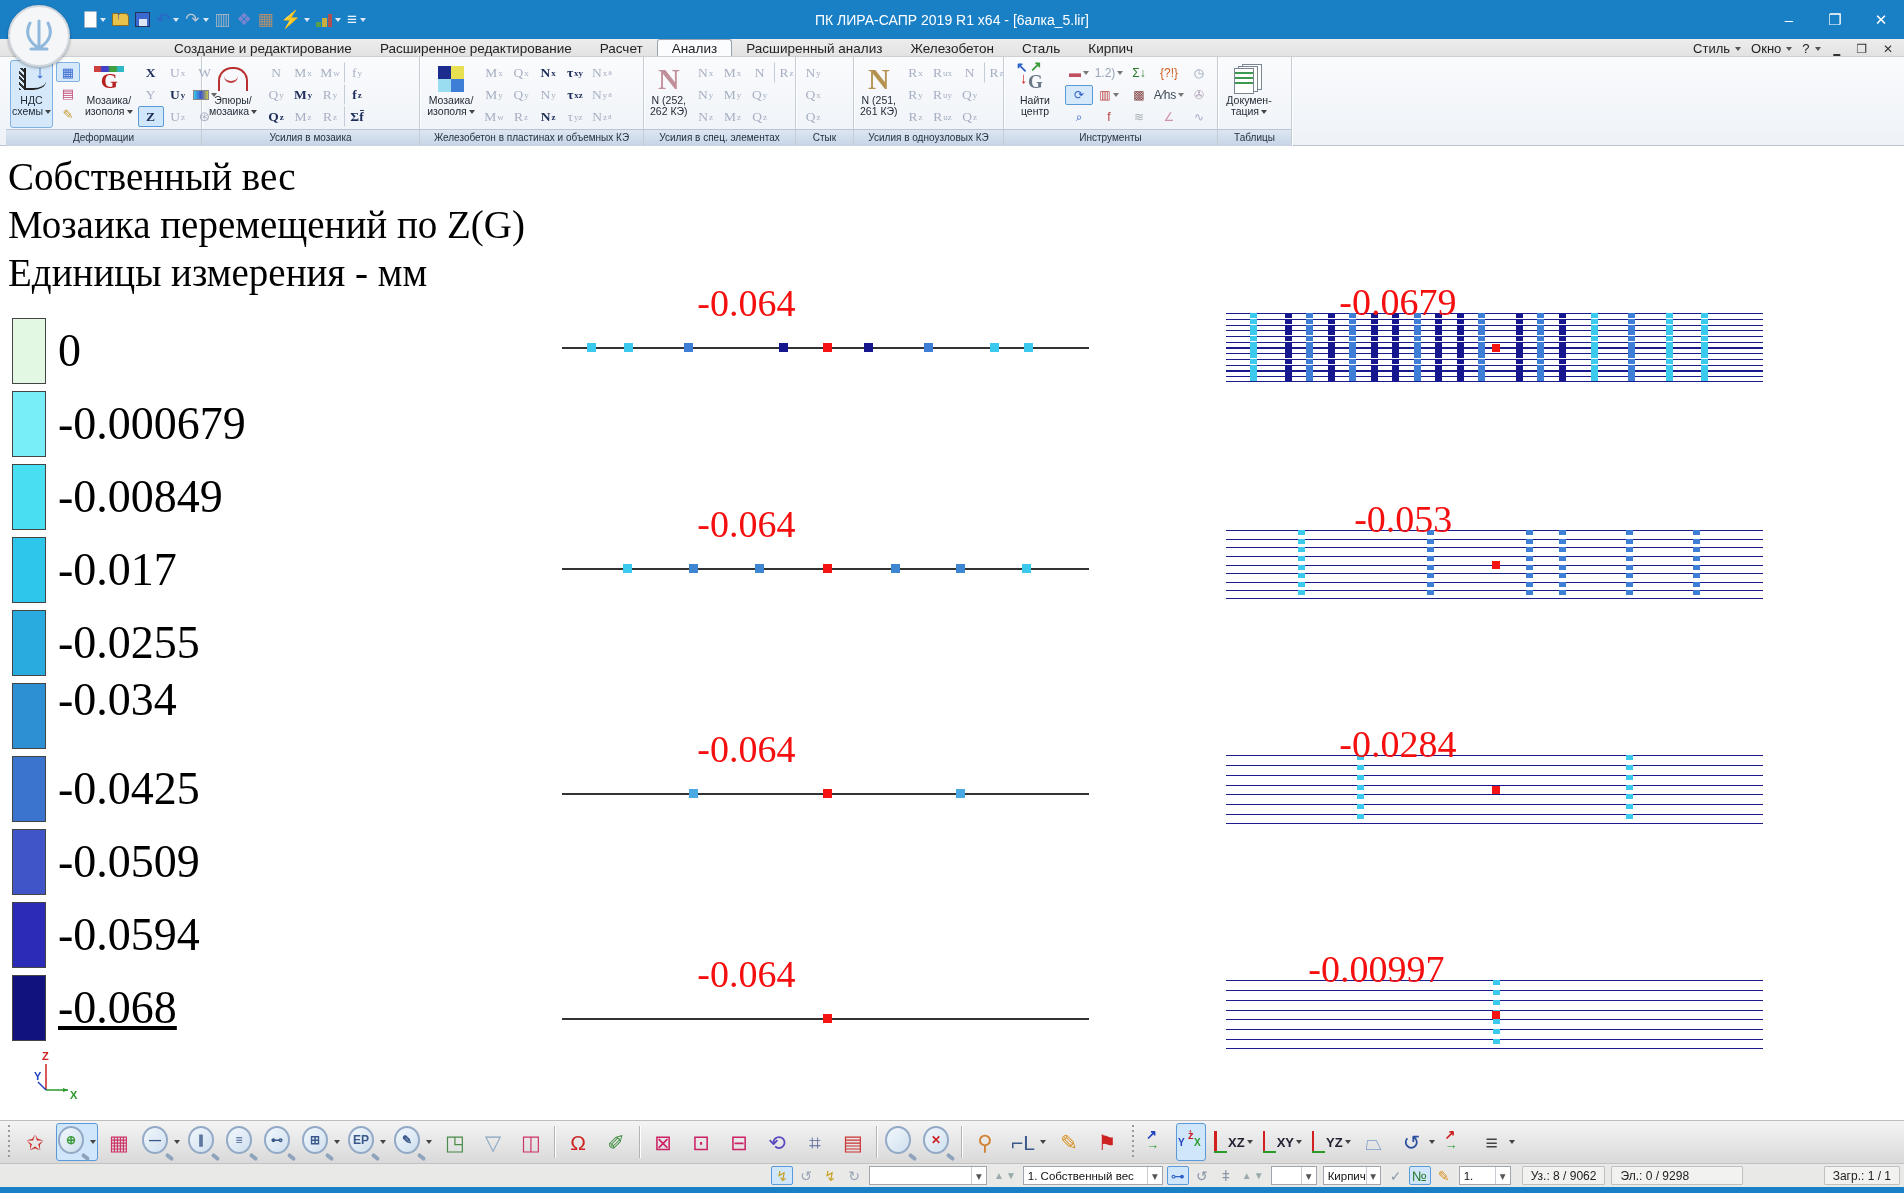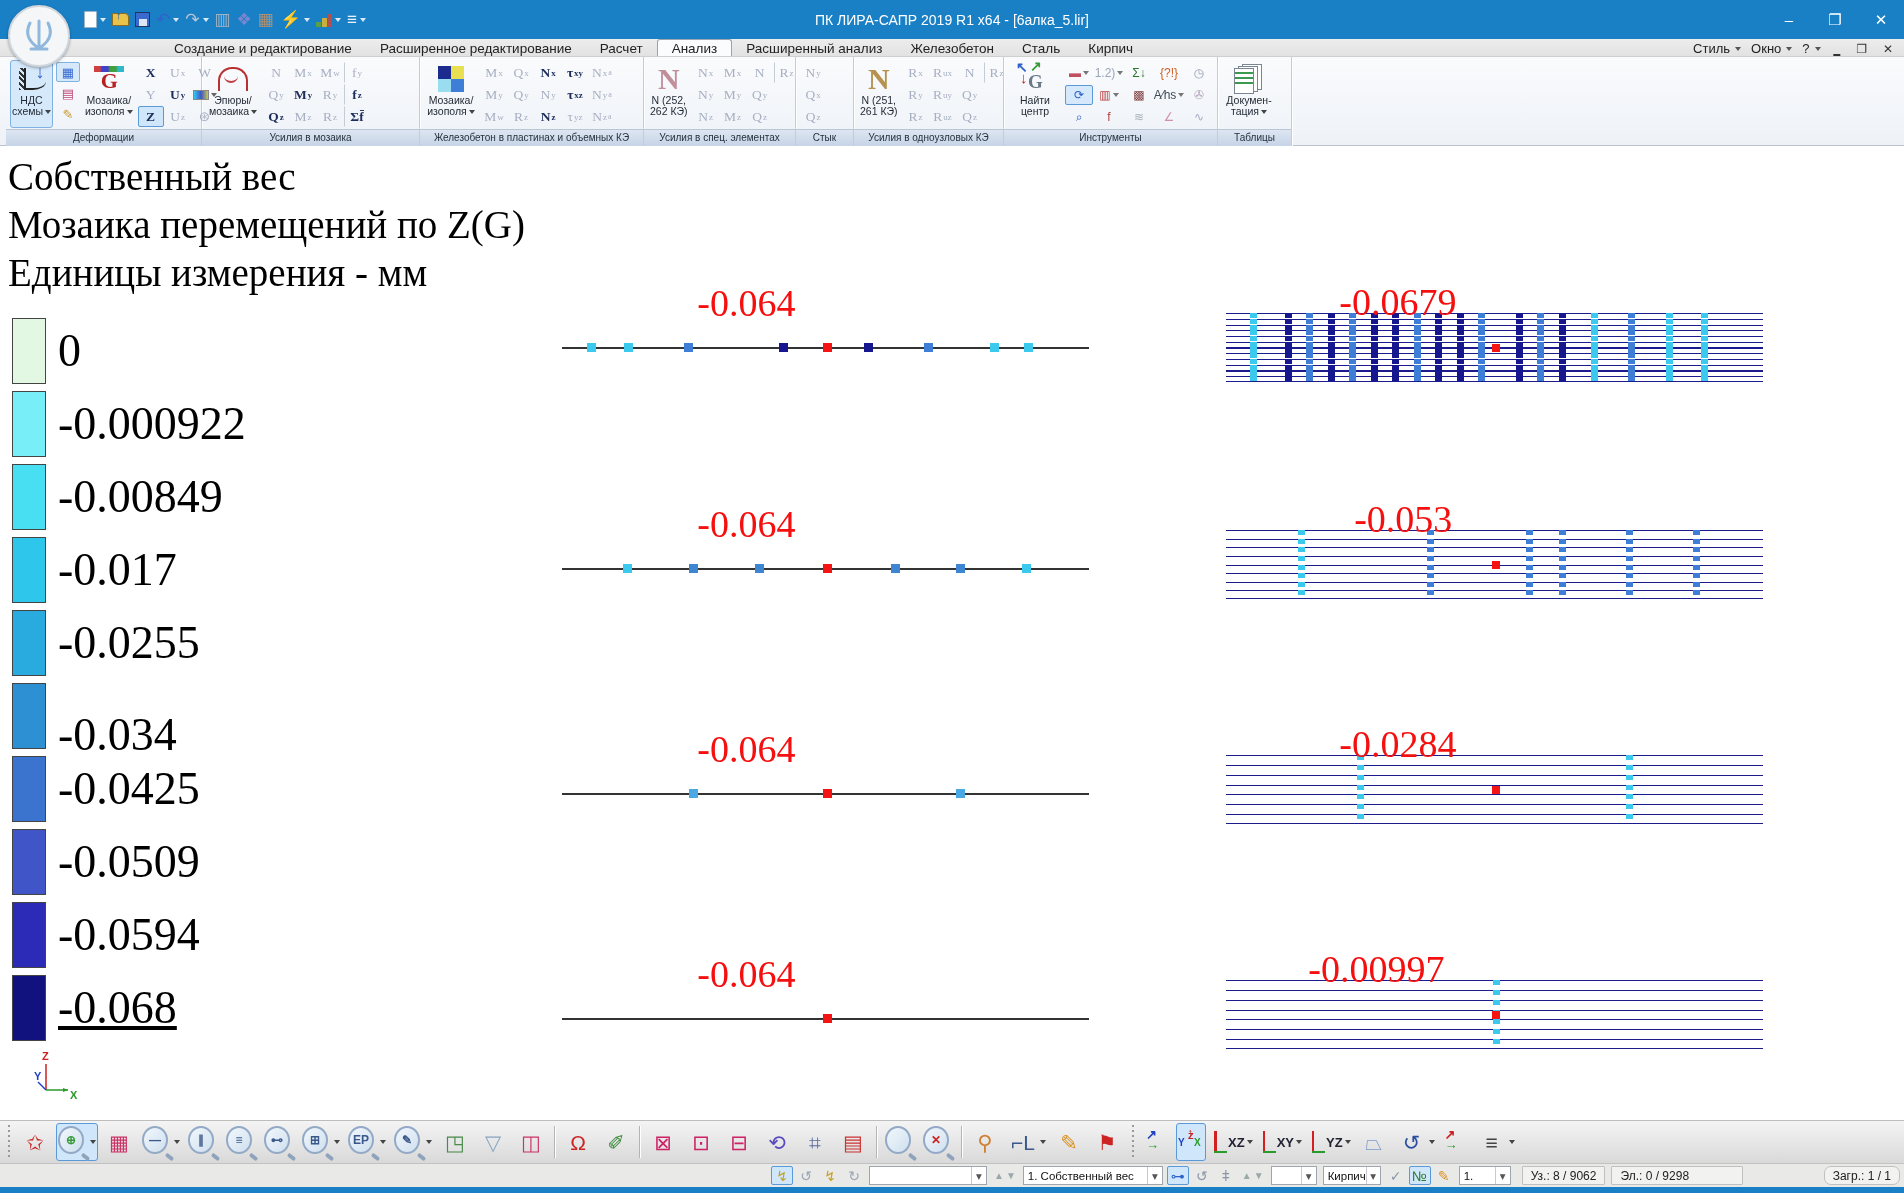--- a/index.html
+++ b/index.html
@@ -720,29 +720,29 @@
       </div>
   </div>
 
   <div id="canvas">
       <div class="cv-header" style="top: 56px;">Мозаика перемещений по Z(G)</div>
       <div class="cv-header" style="top: 8px;">Собственный вес</div>
       <div class="cv-header" style="top: 104px;">Единицы измерения - мм</div>
       <div class="leg-swatch" style="top: 172px; background: rgb(226, 248, 226); height: 66px;"></div>
       <div class="leg-label" style="top: 182px;">0</div>
       <div class="leg-swatch" style="top: 245px; background: rgb(120, 238, 248); height: 66px;"></div>
-      <div class="leg-label" style="top: 255px;">-0.000922</div>
+      <div class="leg-label" style="top: 255px;">-0.000679</div>
       <div class="leg-swatch" style="top: 318px; background: rgb(73, 223, 242); height: 66px;"></div>
       <div class="leg-label" style="top: 328px;">-0.00849</div>
       <div class="leg-swatch" style="top: 391px; background: rgb(47, 198, 236); height: 66px;"></div>
       <div class="leg-label" style="top: 401px;">-0.017</div>
       <div class="leg-swatch" style="top: 464px; background: rgb(42, 171, 223); height: 66px;"></div>
       <div class="leg-label" style="top: 474px;">-0.0255</div>
       <div class="leg-swatch" style="top: 537px; background: rgb(45, 144, 210); height: 66px;"></div>
-      <div class="leg-label" style="top: 566px;">-0.034</div>
+      <div class="leg-label" style="top: 531px;">-0.034</div>
       <div class="leg-swatch" style="top: 610px; background: rgb(58, 116, 207); height: 66px;"></div>
       <div class="leg-label" style="top: 620px;">-0.0425</div>
       <div class="leg-swatch" style="top: 683px; background: rgb(63, 85, 200); height: 66px;"></div>
       <div class="leg-label" style="top: 693px;">-0.0509</div>
       <div class="leg-swatch" style="top: 756px; background: rgb(43, 43, 184); height: 66px;"></div>
       <div class="leg-label" style="top: 766px;">-0.0594</div>
       <div class="leg-swatch" style="top: 829px; background: rgb(18, 18, 126); height: 66px;"></div>
       <div class="leg-label" style="top: 839px; text-decoration: underline;">-0.068</div>
       <div class="diag-label" style="left: 746.45px; top: 138px;">-0.064</div>
       <div class="beam-line" style="left: 562px; top: 201px; width: 527px;"></div>
@@ -1023,16 +1023,16 @@
       </div>
       <div class="st-ico" style="color: rgb(138, 150, 168); margin: 0px 1px;">✓</div>
       <div class="st-ico sel" style="color: rgb(42, 122, 42); margin: 0px 1px;">№</div>
       <div class="st-ico" style="color: rgb(216, 144, 32); margin: 0px 1px;">✎</div>
       <div class="st-combo" style="width: 52px; margin: 0px 3px;">
         <span>1.</span>
         <span class="cbtn">▾</span>
       </div>
       <div class="st-field" style="margin: 0px 3px 0px 8px;">Уз.: 8 / 9062</div>
       <div class="st-field" style="margin: 0px 3px; width: 132px;">Эл.: 0 / 9298</div>
-      <div class="st-field" style="margin: 0px 4px 0px auto; border-radius: 7px;">Загр.: 1 / 1</div>
+      <div class="st-field" style="margin: 0px 4px 0px auto;">Загр.: 1 / 1</div>
     </div>
   <div id="status-blue"></div>
 </div>
 
 </body></html>

